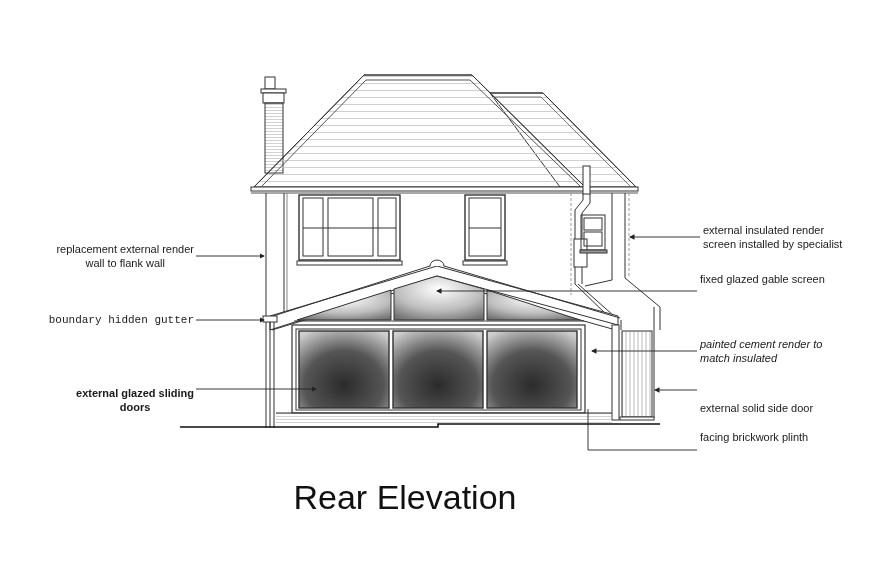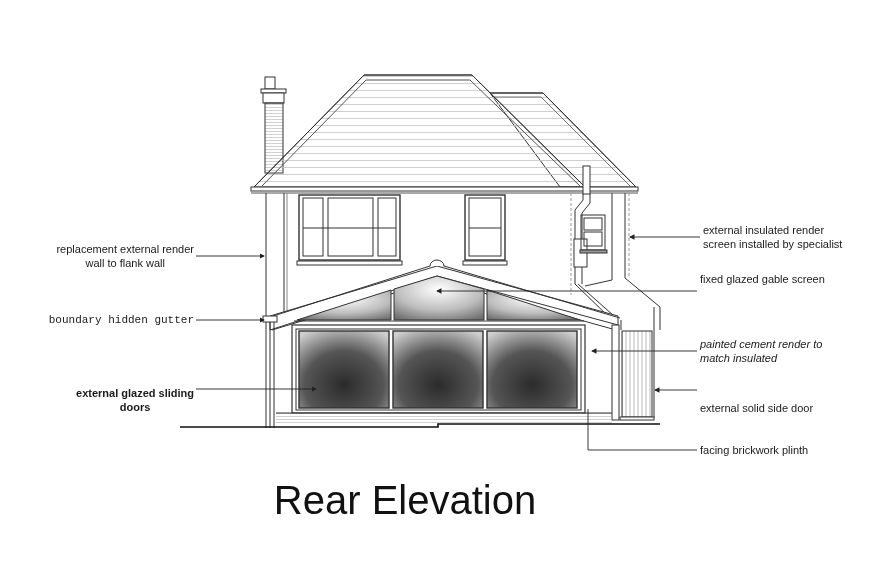--- a/index.html
+++ b/index.html
@@ -1,20 +1,20 @@
 <!DOCTYPE html>
 <html><head>
 <meta charset="utf-8">
 <style>
   html, body { margin:0; padding:0; background:#ffffff; }
   body { width:886px; height:576px; position:relative; overflow:hidden; font-family:"Liberation Sans", sans-serif; }
   #drawing { position:absolute; left:0; top:0; width:886px; height:576px; }
   .lbl { position:absolute; font-size:11px; line-height:14px; color:#1a1a1a; white-space:nowrap; font-family:"Liberation Sans", sans-serif; }
   .lbl.right { text-align:center; }
-  .title { position:absolute; left:0; width:810px; top:478px; text-align:center; font-size:40px; color:#111; font-family:"Liberation Sans", sans-serif; }
+  .title { position:absolute; left:0; width:810px; top:478px; text-align:center; font-size:34px; color:#111; font-family:"Liberation Sans", sans-serif; }
 </style>
 </head>
 <body>
 
 <svg id="drawing" viewBox="0 0 886 576" xmlns="http://www.w3.org/2000/svg">
   <defs>
     <radialGradient id="glassDoor" cx="50%" cy="70%" r="80%">
       <stop offset="0%" stop-color="#2b2b2b"></stop>
       <stop offset="55%" stop-color="#555"></stop>
       <stop offset="100%" stop-color="#cfcfcf"></stop>
@@ -172,17 +172,17 @@
 <div class="lbl" style="left:700px; top:272px;">
   <div>fixed glazed gable screen</div>
 </div>
 <div class="lbl" style="left:700px; top:337px;font-style:italic;">
   <div>painted cement render to</div>
   <div>match insulated</div>
 </div>
 <div class="lbl" style="left:700px; top:366px;margin-top:35px;">
   <div>external solid side door</div>
 </div>
-<div class="lbl" style="left:700px; top:443px;">
+<div class="lbl" style="left:700px; top:430px;">
   <div>facing brickwork plinth</div>
 </div>
 
 <div class="title">Rear Elevation</div>
 
 </body></html>

